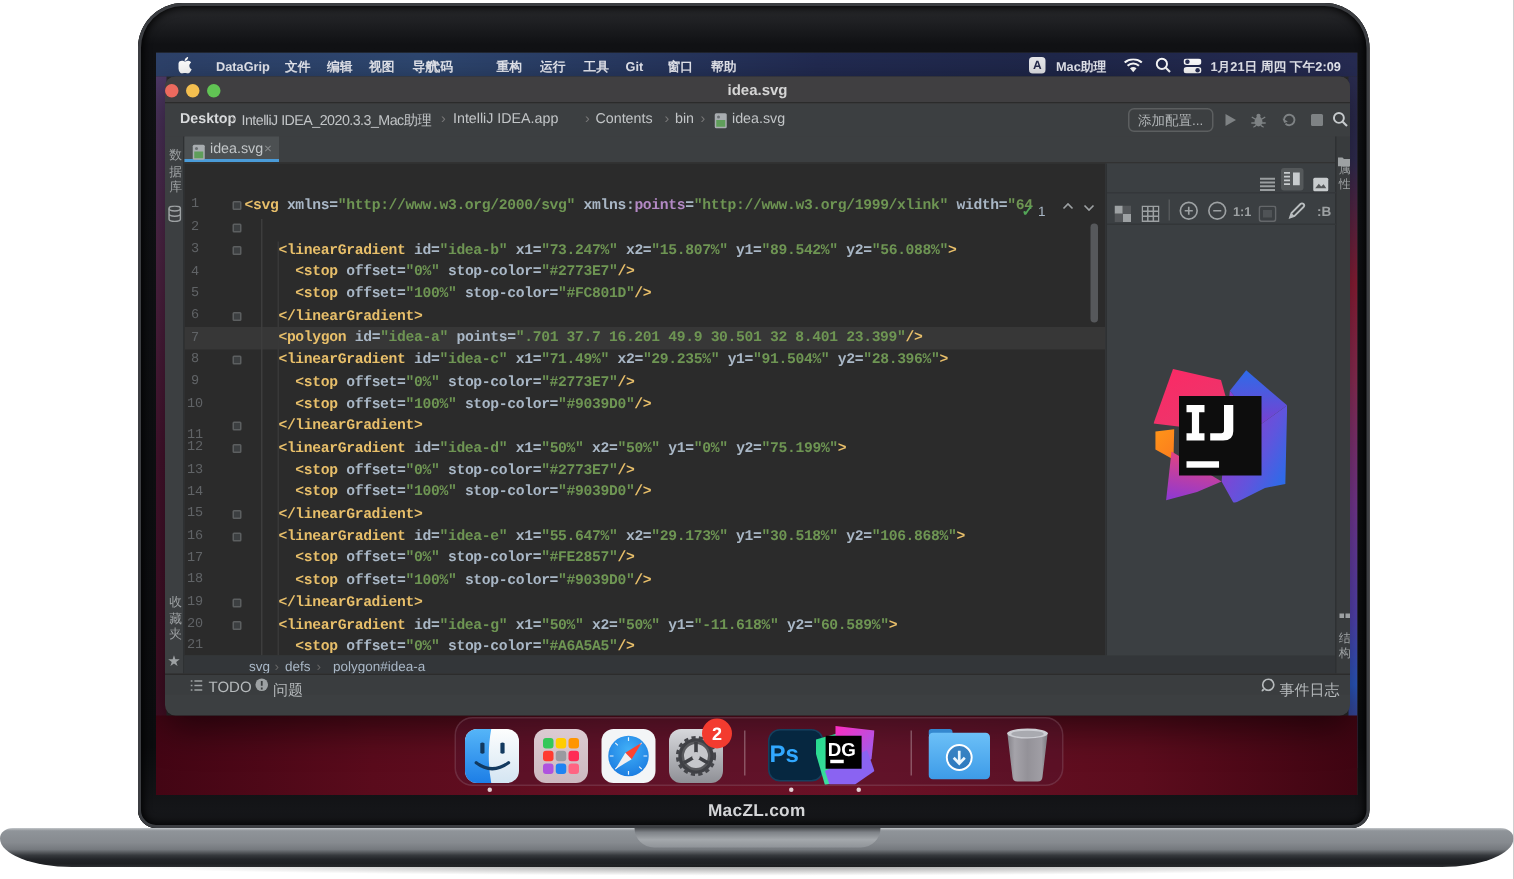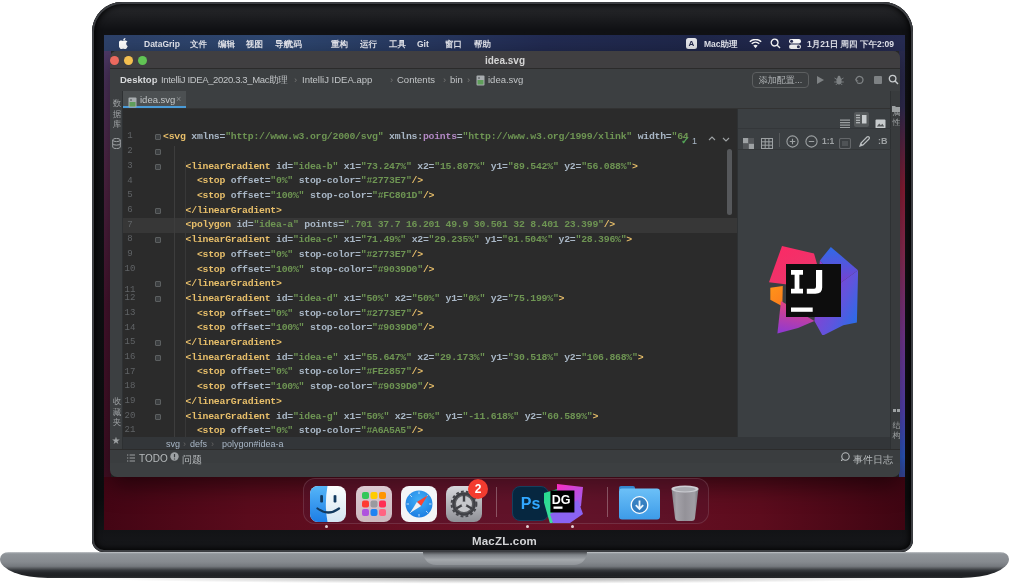--- a/index.html
+++ b/index.html
@@ -396,21 +396,21 @@
         <circle cx="18" cy="18" r="8.8" fill="none" stroke="#57585c" stroke-width="1.6"></circle>
         <g stroke="#3f4045" stroke-width="2.4">
               <path d="M18 18 V8.6 M18 18 L9.9 22.7 M18 18 L26.1 22.7"></path>
             </g>
         <circle cx="18" cy="18" r="2.6" fill="#c6c7cb"></circle>
       </svg>
     </div>
     <div class="ab" style="left:164px;top:0px;width:20px;height:20px;background:#f33b2f;border-radius:50%;color:#fff;font-size:12px;font-weight:bold;text-align:center;line-height:20px">2</div>
     <div class="ab" style="left:192px;top:8px;width:1px;height:30px;background:rgba(255,255,255,.28)"></div>
     <div class="ic" style="left:208px;width:37px;height:35px;background:#062740;border-radius:8px;border:1px solid #15405e">
-      <div style="color:#31a8ff;font-family:'Liberation Sans',sans-serif;font-weight:bold;font-size:16px;text-align:center;line-height:33px">Ps</div>
+      <div style="color:#31a8ff;font-family:'Liberation Sans',sans-serif;font-weight:bold;font-size:16px;line-height:33px">Ps</div>
     </div>
     <div class="ic" style="left:240px;width:39px;height:39px;top:5px">
       <svg width="39" height="39" viewBox="0 0 39 39">
         <defs>
           <linearGradient id="dgg" x1="0" y1="0" x2="1" y2="1">
                 <stop offset="0" stop-color="#24da8d"></stop>
                 <stop offset="1" stop-color="#55e0ad"></stop>
               </linearGradient>
           <linearGradient id="dgp" x1="0" y1="0" x2=".8" y2="1">
                 <stop offset="0" stop-color="#fd2cc0"></stop>

